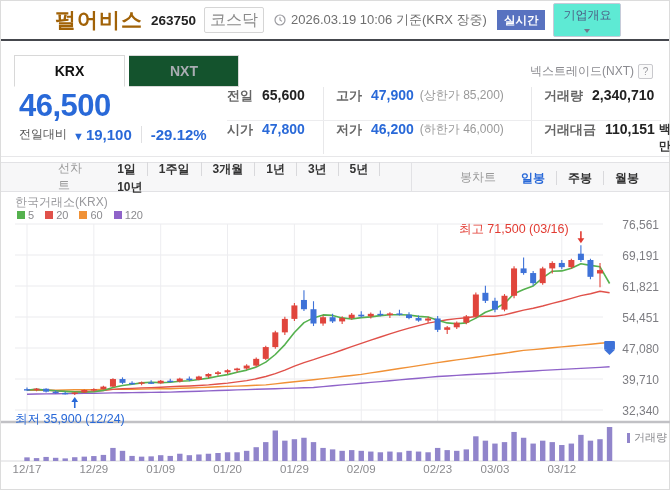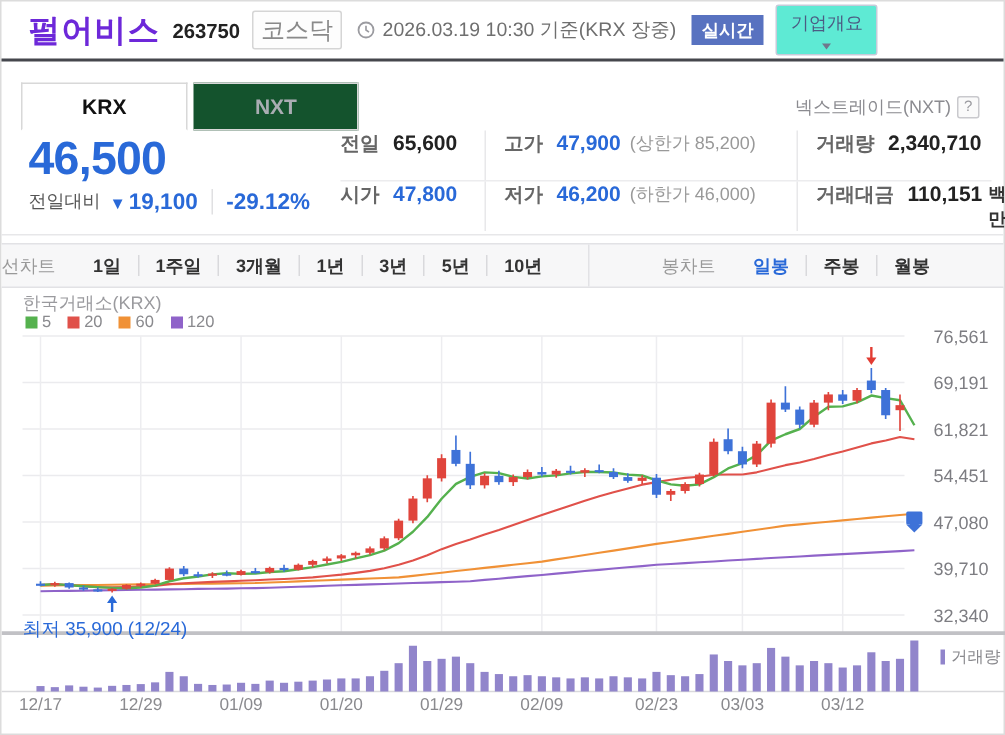--- a/index.html
+++ b/index.html
@@ -1,21 +1,21 @@
 <!DOCTYPE html>
 <html><head>
 <meta charset="utf-8">
 <style>
   html,body{margin:0;padding:0;background:#fff;}
   body{width:670px;height:490px;overflow:hidden;font-family:"Liberation Sans","DejaVu Sans",sans-serif;-webkit-font-smoothing:antialiased;}
   .card{width:668px;height:488px;border:1px solid #dcdcdc;background:#fff;position:relative;box-sizing:content-box;}
 
   
   .hdr{height:40px;border-bottom:2px solid #45474d;display:flex;align-items:center;padding-left:18px;box-sizing:border-box;}
-  .stock-name{font-size:21px;font-weight:bold;color:#6d28d9;letter-spacing:1px;margin-right:8px;}
+  .stock-name{font-size:21px;font-weight:bold;color:#a16207;letter-spacing:1px;margin-right:8px;margin-left:36px;}
   .stock-code{font-size:13.5px;font-weight:bold;color:#222;margin-right:8px;}
   .badge-market{font-size:16px;color:#8a8a8a;border:1px solid #d5d5d5;border-radius:2px;padding:2px 5px 1px;background:#fdfdfd;margin-right:10px;text-align:center;}
   .clock-ic{margin-right:5px;display:inline-flex;}
   .hdr-date{font-size:13px;color:#6f6f6f;margin-right:10px;}
   .badge-live{font-size:11.5px;font-weight:bold;color:#fff;background:#5872c0;border-radius:0;padding:3px 7px 2px;margin-right:8px;}
   .btn-overview{font-size:12px;color:#4c5b83;background:#5eead4;border:1px solid #c6cbd9;border-radius:2px;padding:3px 9px;display:inline-flex;align-items:center;gap:5px;cursor:pointer;flex-direction:column;}
   .caret-down{width:0;height:0;border-left:3.5px solid transparent;border-right:3.5px solid transparent;border-top:4.5px solid #70778c;display:inline-block;}
 
   
   .tabs-row{position:relative;padding:14px 0 0 13px;height:32px;}
@@ -42,21 +42,21 @@
   .info-cell.c1{width:208px;border-left:1px solid #e8e8ea;padding-left:12px;}
   .info-cell.c2{width:130px;border-left:1px solid #e8e8ea;padding-left:12px;}
   .info-lbl{font-size:13px;font-weight:bold;color:#666;margin-right:9px;white-space:nowrap;}
   .info-val{font-size:14px;font-weight:bold;color:#222;white-space:nowrap;}
   .info-val.blue{color:#2969d8;}
   .info-extra{font-size:12px;color:#999;margin-left:6px;white-space:nowrap;}
   .info-unit{font-size:12px;font-weight:bold;color:#333;margin-left:4px;}
 
   
   .toolbar{height:28px;background:#f7f7f8;border-top:1px solid #e2e2e5;border-bottom:1px solid #e2e2e5;display:flex;align-items:center;}
-  .tb-left{width:392px;box-sizing:border-box;display:flex;align-items:center;height:100%;border-right:1px solid #e2e2e5;}
+  .tb-left{width:392px;padding-left:38px;box-sizing:border-box;display:flex;align-items:center;height:100%;border-right:1px solid #e2e2e5;margin-left:19px;}
   .tb-right{padding-left:48px;display:flex;align-items:center;height:100%;}
   .tb-lbl{font-size:12px;color:#999;margin-right:14px;}
   .seg-btn{font-size:12px;font-weight:bold;color:#333;padding:0 11px;line-height:11px;border-right:1px solid #d9d9dc;cursor:pointer;white-space:nowrap;}
   .seg-btn:last-child{border-right:none;}
   .seg-btn.active{color:#2969d8;}
 
   
   .chart-sec{position:relative;height:298px;}
   .exch-lbl{position:absolute;left:14px;top:2px;font-size:12px;color:#9a9a9e;z-index:3;}
   .ma-legend{position:absolute;left:16px;top:17px;display:flex;align-items:center;gap:11px;z-index:3;}
@@ -77,21 +77,21 @@
   <div class="hdr">
     <span class="stock-name">펄어비스</span>
     <span class="stock-code">263750</span>
     <span class="badge-market">코스닥</span>
     <span class="clock-ic">
       <svg width="12" height="12" viewBox="0 0 12 12">
           <circle cx="6" cy="6" r="5" fill="none" stroke="#9b9ba0" stroke-width="1.2"></circle>
           <path d="M6 3.2V6l2 1.4" fill="none" stroke="#9b9ba0" stroke-width="1.1"></path>
         </svg>
     </span>
-    <span class="hdr-date">2026.03.19 10:30 기준(KRX 장중)</span>
+    <span class="hdr-date">2026.03.19 10:06 기준(KRX 장중)</span>
     <span class="badge-live">실시간</span>
     <button class="btn-overview">
       <span>기업개요</span>
       <span class="caret-down"></span>
     </button>
   </div>
 
   <div class="tabs-row">
     <div class="tab active">KRX</div>
     <div class="tab inactive">NXT</div>
@@ -401,20 +401,21 @@
         </span>
         <span class="ma-item">
           <span class="ma-sq" style="background: rgb(240, 145, 54);"></span>
           <span>60</span>
         </span>
         <span class="ma-item">
           <span class="ma-sq" style="background: rgb(143, 99, 201);"></span>
           <span>120</span>
         </span>
       </div>
+    <div class="anno anno-max" id="annoMax" style="left: 457.9px; top: 29px;">최고 71,500 (03/16)</div>
     <div class="anno anno-min" id="annoMin" style="left: 14px; top: 219.03px;">최저 35,900 (12/24)</div>
     <div class="vol-legend">
       <span class="vol-sq"></span>
       <span>거래량</span>
     </div>
   </div>
 
 </div>
 
 </body></html>

